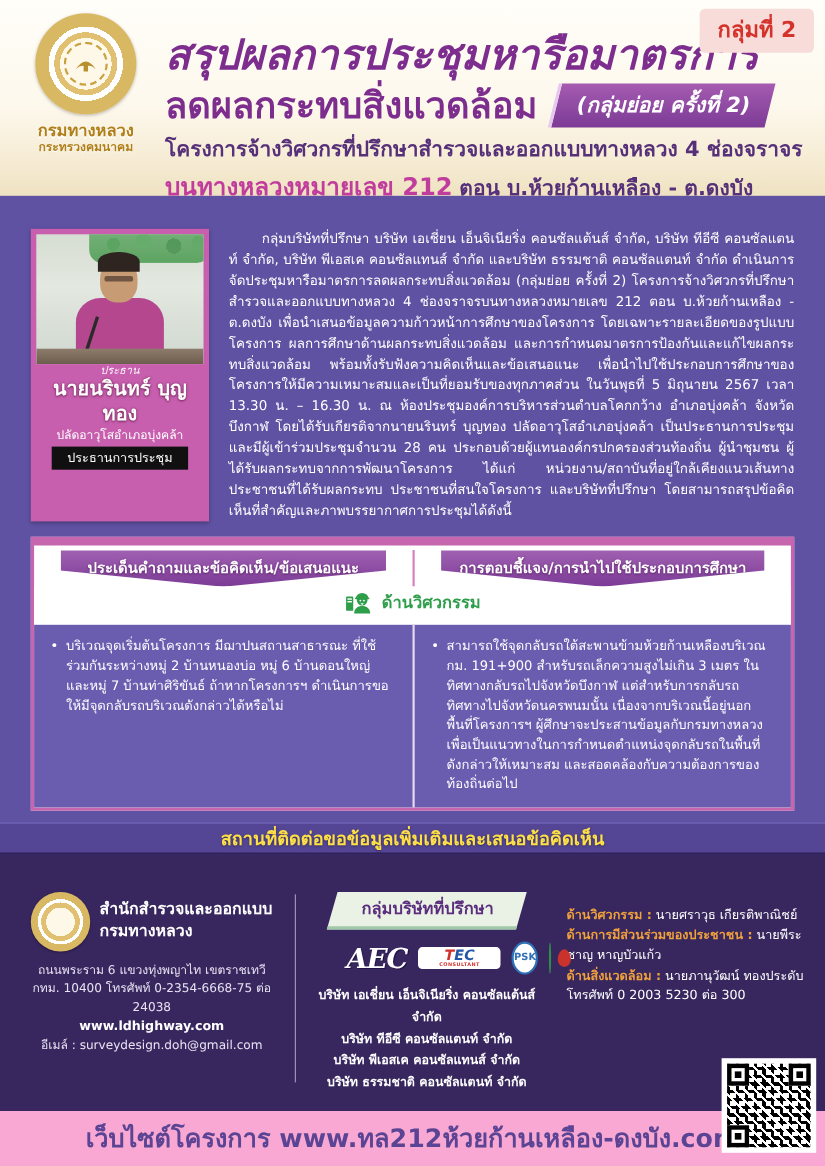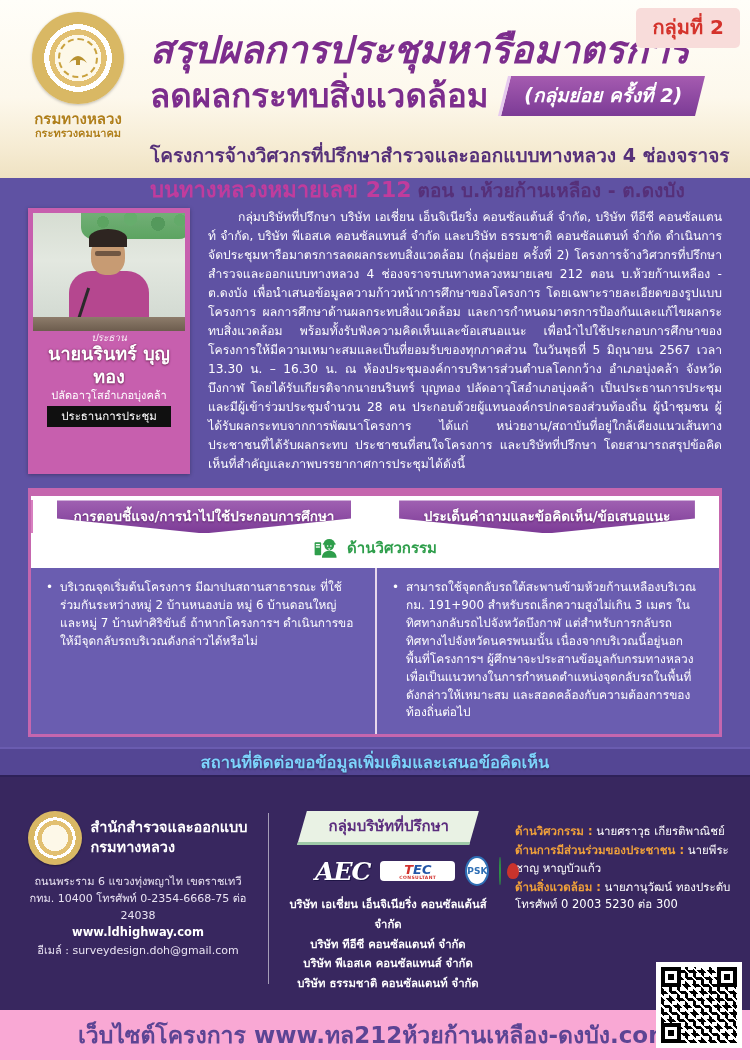--- a/index.html
+++ b/index.html
@@ -15,21 +15,21 @@
   .seal-inner { width:40px; height:40px; border-radius:50%; border:2px dashed #c9a23f; display:flex; align-items:center; justify-content:center; }
   .dept-name { margin-top:6px; font-weight:bold; color:#b07f1a; text-shadow:0 1px 0 #fff; line-height:1.15; }
   .dept-name .l1 { font-size:15px; }
   .dept-name .l2 { font-size:11px; display:block; }
   .titles { margin-left:150px; padding-top:30px; }
   .title-1 { font-size:38px; font-weight:800; color:#7c2d8d; line-height:1.1;font-style:italic; }
   .title-row { display:flex; align-items:center; gap:14px; margin-top:4px; }
   .title-2 { font-size:33px; font-weight:800; color:#7c2d8d; line-height:1.1; }
   .title-tag { background:linear-gradient(180deg,#a55bb0,#7c3b96); color:#fff; font-style:italic; font-weight:bold; font-size:19px; padding:4px 18px 6px; transform:skewX(-14deg); border-left:3px solid #e6c9ef; }
   .title-tag span { display:inline-block; transform:skewX(14deg); }
-  .subtitle-1 { margin-top:24px; font-size:19px; font-weight:bold; color:#563079; }
+  .subtitle-1 { margin-top:4px; font-size:19px; font-weight:bold; color:#563079; }
   .subtitle-2 { margin-top:2px; font-size:19px; font-weight:bold; color:#563079; }
   .subtitle-2 .hl { color:#c03c9d; font-size:22px; margin-right:6px; }
 
   
   .main { flex:none; height:569px; background:#5f52a3; padding:30px 28px 0; overflow:hidden; }
   .intro { display:flex; gap:18px; }
   .speaker-card { flex:none; width:162px; background:#c75fae; padding:5px 5px 4px; box-shadow:0 1px 4px rgba(0,0,0,.3); }
   .speaker-photo { position:relative; height:118px; background:linear-gradient(180deg,#d6ddd2 0%,#e3e8e0 40%,#cfd7cf 100%); overflow:hidden; }
   .garland { position:absolute; top:-8px; right:-6px; width:110px; height:34px; background:radial-gradient(circle at 20% 50%,#4f9e55 0 6px,transparent 6px),radial-gradient(circle at 45% 40%,#5aa861 0 7px,transparent 7px),radial-gradient(circle at 70% 55%,#46924f 0 7px,transparent 7px),radial-gradient(circle at 90% 45%,#57a55e 0 6px,transparent 6px),linear-gradient(180deg,#6fae74,#4f9e55); border-radius:0 0 12px 12px; opacity:.9; }
   .sp-head { position:absolute; left:58px; top:22px; width:34px; height:40px; border-radius:46% 46% 42% 42%; background:#c79b73; }
@@ -55,21 +55,21 @@
   .section-row { display:flex; align-items:center; justify-content:center; gap:8px; padding:2px 0 7px; background:#fff; }
   .section-label { color:#2e9e4b; font-weight:bold; font-size:15px; }
   .qa-body { display:flex; background:#6a5db0; }
   .qa-body .cell { width:50%; padding:11px 15px 12px; color:#fff; font-size:11.9px; line-height:1.5; }
   .qa-body .cell.right { border-left:2px solid #e8d8ec; }
   .bullet-row { display:flex; gap:7px; }
   .bullet-row .dot { flex:none; }
 
   
   .contact-band { flex:none; height:30px; background:#544694; display:flex; align-items:center; justify-content:center; border-top:2px solid #6a5cb0; border-bottom:2px solid #2e2158; }
-  .contact-band span { color:#7dd3fc; font-weight:bold; font-size:16.5px; text-shadow:0 1px 2px rgba(0,0,0,.4);text-align:right; }
+  .contact-band span { color:#fde047; font-weight:bold; font-size:16.5px; text-shadow:0 1px 2px rgba(0,0,0,.4);text-align:right; }
 
   
   .footer { flex:none; height:233px; background:#38275f; display:flex; padding:34px 16px 0 16px; position:relative; }
   .f-left { width:252px; flex:none; text-align:center; padding-right:8px; }
   .f-left-top { display:flex; align-items:center; justify-content:center; gap:8px; text-align:left; }
   .seal-sm { width:54px; height:54px; flex:none; border-radius:50%; background:radial-gradient(circle,#fdf8e8 0 34%,#e2c071 34% 46%,#ffffff 46% 54%,#d9b864 54% 100%); box-shadow:0 1px 2px rgba(0,0,0,.4); }
   .f-office-name { color:#fff; font-weight:bold; font-size:14.5px; line-height:1.35; }
   .f-addr { margin-top:8px; color:#e8e2f2; font-size:11px; line-height:1.55; }
   .f-web { color:#fff; font-weight:bold; font-size:11.5px; }
   .f-mail { color:#e8e2f2; font-size:11px; }
@@ -154,28 +154,28 @@
           <div class="cap-name">นายนรินทร์ บุญทอง</div>
           <div class="cap-pos">ปลัดอาวุโสอำเภอบุ่งคล้า</div>
           <div class="cap-role">ประธานการประชุม</div>
         </div>
       </div>
       <div class="intro-text">กลุ่มบริษัทที่ปรึกษา บริษัท เอเชี่ยน เอ็นจิเนียริ่ง คอนซัลแต้นส์ จำกัด, บริษัท ทีอีซี คอนซัลแตนท์ จำกัด, บริษัท พีเอสเค คอนซัลแทนส์ จำกัด และบริษัท ธรรมชาติ คอนซัลแตนท์ จำกัด ดำเนินการจัดประชุมหารือมาตรการลดผลกระทบสิ่งแวดล้อม (กลุ่มย่อย ครั้งที่ 2) โครงการจ้างวิศวกรที่ปรึกษาสำรวจและออกแบบทางหลวง 4 ช่องจราจรบนทางหลวงหมายเลข 212 ตอน บ.ห้วยก้านเหลือง - ต.ดงบัง เพื่อนำเสนอข้อมูลความก้าวหน้าการศึกษาของโครงการ โดยเฉพาะรายละเอียดของรูปแบบโครงการ ผลการศึกษาด้านผลกระทบสิ่งแวดล้อม และการกำหนดมาตรการป้องกันและแก้ไขผลกระทบสิ่งแวดล้อม พร้อมทั้งรับฟังความคิดเห็นและข้อเสนอแนะ เพื่อนำไปใช้ประกอบการศึกษาของโครงการให้มีความเหมาะสมและเป็นที่ยอมรับของทุกภาคส่วน ในวันพุธที่ 5 มิถุนายน 2567 เวลา 13.30 น. – 16.30 น. ณ ห้องประชุมองค์การบริหารส่วนตำบลโคกกว้าง อำเภอบุ่งคล้า จังหวัดบึงกาฬ โดยได้รับเกียรติจากนายนรินทร์ บุญทอง ปลัดอาวุโสอำเภอบุ่งคล้า เป็นประธานการประชุมและมีผู้เข้าร่วมประชุมจำนวน 28 คน ประกอบด้วยผู้แทนองค์กรปกครองส่วนท้องถิ่น ผู้นำชุมชน ผู้ได้รับผลกระทบจากการพัฒนาโครงการ ได้แก่ หน่วยงาน/สถาบันที่อยู่ใกล้เคียงแนวเส้นทาง ประชาชนที่ได้รับผลกระทบ ประชาชนที่สนใจโครงการ และบริษัทที่ปรึกษา โดยสามารถสรุปข้อคิดเห็นที่สำคัญและภาพบรรยากาศการประชุมได้ดังนี้</div>
     </div>
 
     <div class="qa-table">
       <div class="qa-head">
+        <div class="cell">
+          <div class="ribbon">
+              <span>ประเด็นคำถามและข้อคิดเห็น/ข้อเสนอแนะ</span>
+            </div>
+        </div>
         <div class="cell right">
           <div class="ribbon">
               <span>การตอบชี้แจง/การนำไปใช้ประกอบการศึกษา</span>
-            </div>
-        </div>
-        <div class="cell">
-          <div class="ribbon">
-              <span>ประเด็นคำถามและข้อคิดเห็น/ข้อเสนอแนะ</span>
             </div>
         </div>
       </div>
       <div class="section-row">
         <svg width="26" height="26" viewBox="0 0 32 32">
             <g fill="#2e9e4b">
               <rect x="2" y="9" width="8" height="16" rx="1"></rect>
               <rect x="3.5" y="11" width="5" height="1.6" fill="#fff"></rect>
               <rect x="3.5" y="14" width="5" height="1.6" fill="#fff"></rect>
               <circle cx="20" cy="13" r="6"></circle>

